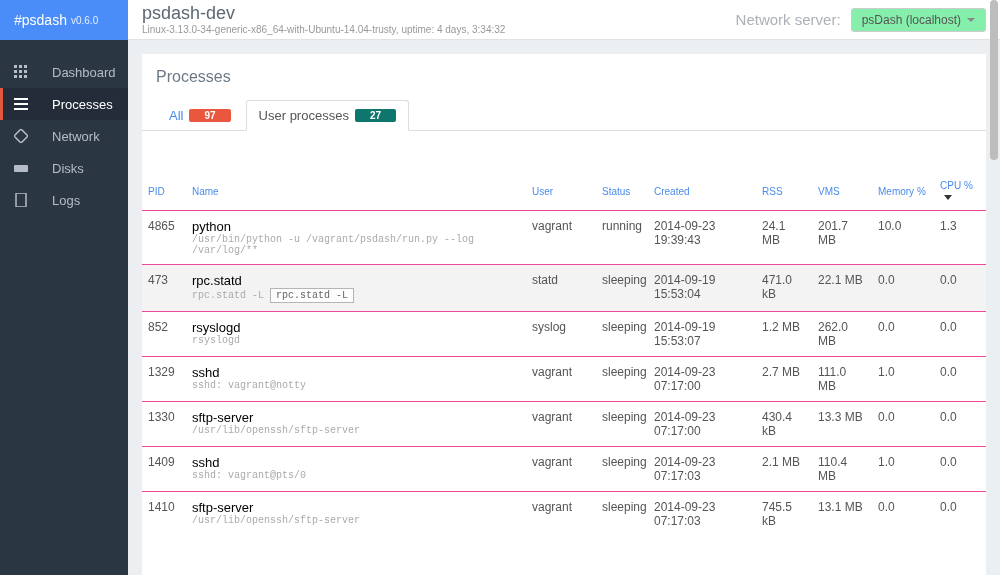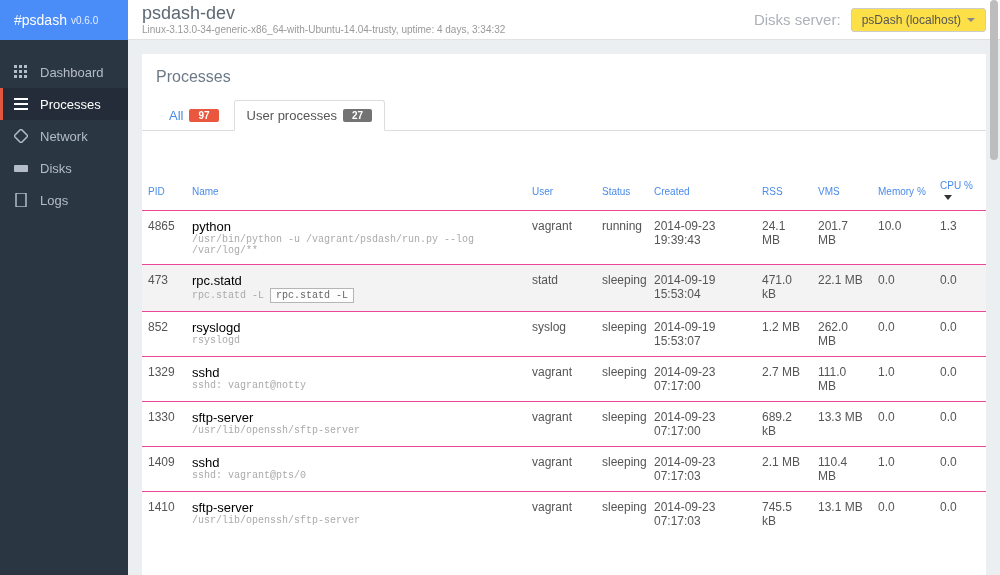--- a/index.html
+++ b/index.html
@@ -31,21 +31,21 @@
       font-weight: 300;
     }
     .brand .hash { font-weight: 300; opacity: .95; }
     .brand .version { font-size: 10px; opacity: .85; margin-left: 4px; }
     .nav-item {
       display: flex;
       align-items: center;
       height: 32px;
       color: #b4bcc8;
       padding-left: 14px;
-      gap: 12px;
+      gap: 24px;
       font-size: 13px;
       cursor: pointer;
     }
     .nav-item:first-of-type { margin-top: 16px; }
     .nav-item.active {
       background: #232c38;
       border-left: 3px solid #e2563f;
       padding-left: 11px;
       color: #fff;
     }
@@ -63,21 +63,21 @@
       padding: 0 14px;
       border-bottom: 1px solid #e0e2e6;
     }
     .title-block { display: flex; flex-direction: column; }
     .title-block h1 { font-size: 18px; font-weight: 300; color: #5c6873; line-height: 1.1; }
     .title-block .sub { font-size: 10px; color: #999; }
     .spacer { flex: 1; }
     .switch-label { font-size: 15px; color: #acb1b8; margin-right: 10px; font-weight: 300; }
     .switch-btn {
       border: 1px solid #ccc;
-      background: #fde047;
+      background: #86efac;
       padding: 4px 10px;
       border-radius: 3px;
       font-size: 12px;
       color: #555;
       display: flex;
       align-items: center;
       gap: 6px;
       cursor: pointer;
     }
     .caret { width: 0; height: 0; border-left: 4px solid transparent; border-right: 4px solid transparent; border-top: 4px solid #888; }
@@ -110,22 +110,22 @@
       gap: 6px;
       border: 1px solid transparent;
       margin-bottom: -1px;
     }
     .tab.active {
       border: 1px solid #ddd;
       border-bottom: 1px solid #fff;
       border-radius: 3px 3px 0 0;
       color: #555;
     }
-    .badge { background: #e9573f; color: #fff; font-size: 10px; padding: 1px 9px; border-radius: 2px; font-weight: bold;}
-    .badge.blue { background: #737373; }
+    .badge { background: #e9573f; color: #fff; font-size: 10px; padding: 1px 15px; border-radius: 2px; font-weight: bold;}
+    .badge.blue { background: #0f766e; }
     .table-wrap {
       position: absolute;
       left: 0; right: 0; top: 118px; bottom: 0;
       overflow-y: hidden;
     }
     table {
       width: 100%;
       border-collapse: collapse;
       table-layout: fixed;
     }
@@ -246,21 +246,21 @@
     </div>
 </div>
 
 <div class="main">
   <div class="topbar">
     <div class="title-block">
       <h1>psdash-dev</h1>
       <div class="sub">Linux-3.13.0-34-generic-x86_64-with-Ubuntu-14.04-trusty, uptime: 4 days, 3:34:32</div>
     </div>
     <div class="spacer"></div>
-    <span class="switch-label">Disks server:</span>
+    <span class="switch-label">Network server:</span>
     <button class="switch-btn">
       <span>psDash (localhost)</span>
       <span class="caret"></span>
     </button>
   </div>
 
   <div class="panel">
     <div class="panel-header">Processes</div>
     <div class="tabs" id="tabs">
         <div class="tab">
@@ -360,21 +360,21 @@
             </tr>
             <tr>
               <td>1330</td>
               <td>
                 <div class="proc-name">sftp-server</div>
                 <div class="proc-cmd">/usr/lib/openssh/sftp-server</div>
               </td>
               <td>vagrant</td>
               <td>sleeping</td>
               <td>2014-09-23 07:17:00</td>
-              <td>689.2 kB</td>
+              <td>430.4 kB</td>
               <td>13.3 MB</td>
               <td>0.0</td>
               <td>0.0</td>
             </tr>
             <tr>
               <td>1409</td>
               <td>
                 <div class="proc-name">sshd</div>
                 <div class="proc-cmd">sshd: vagrant@pts/0</div>
               </td>

